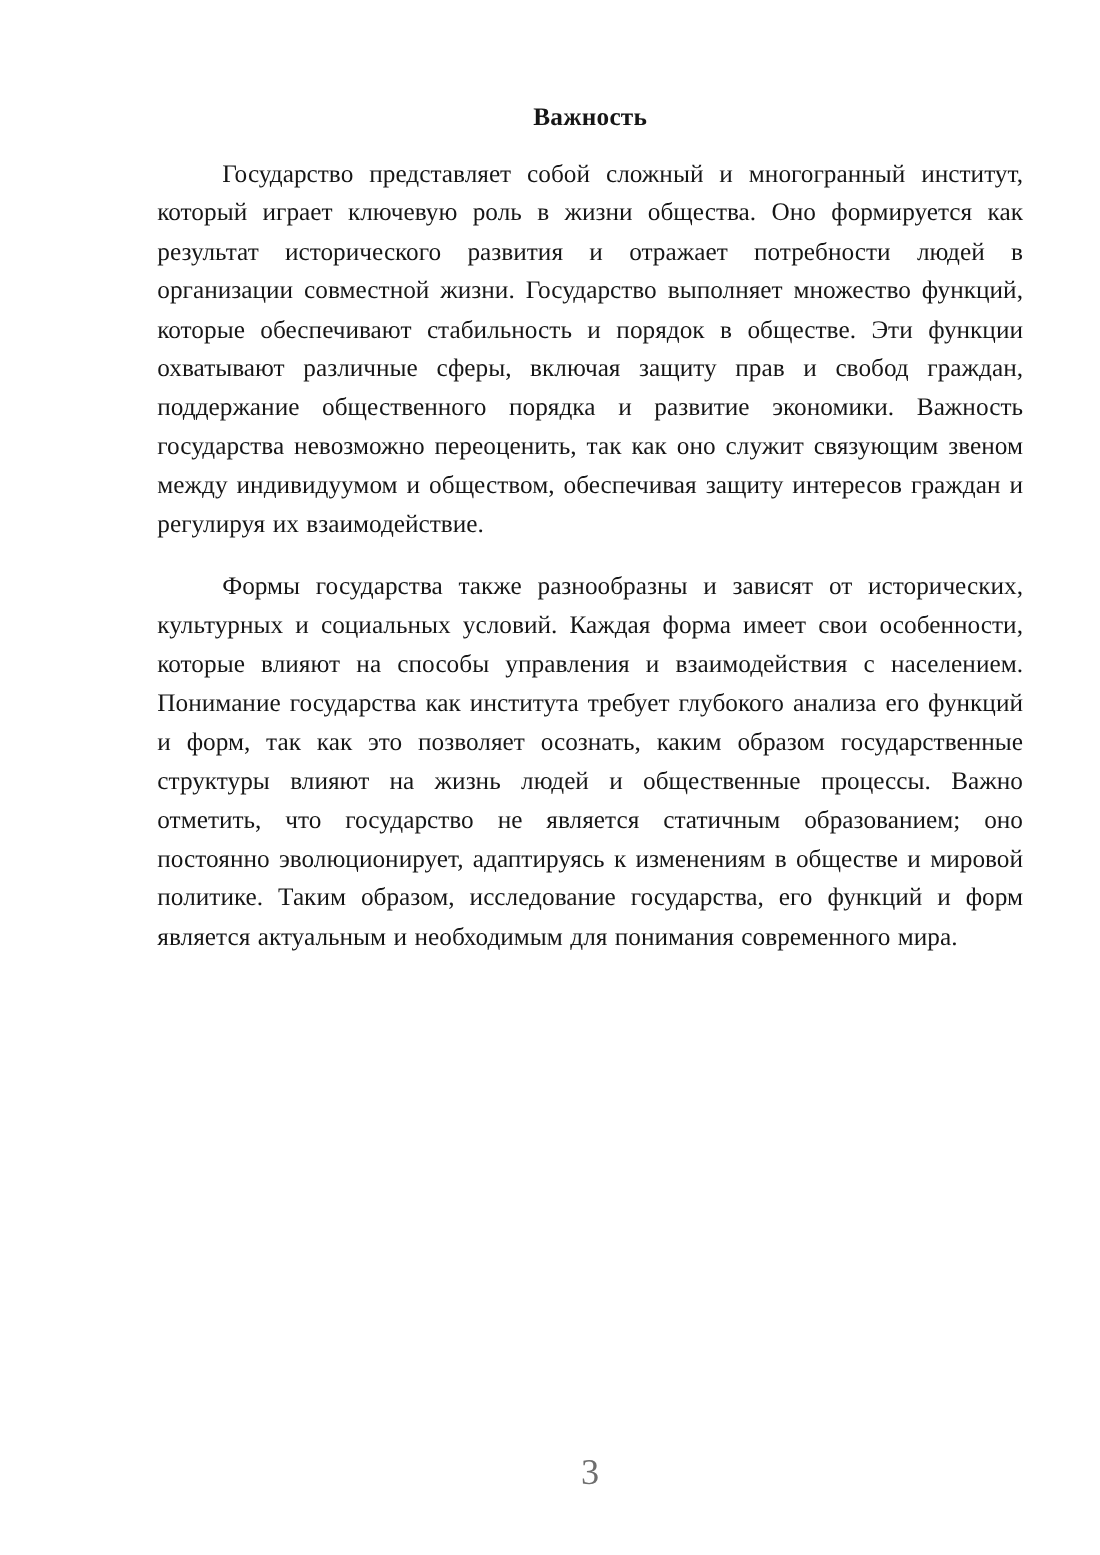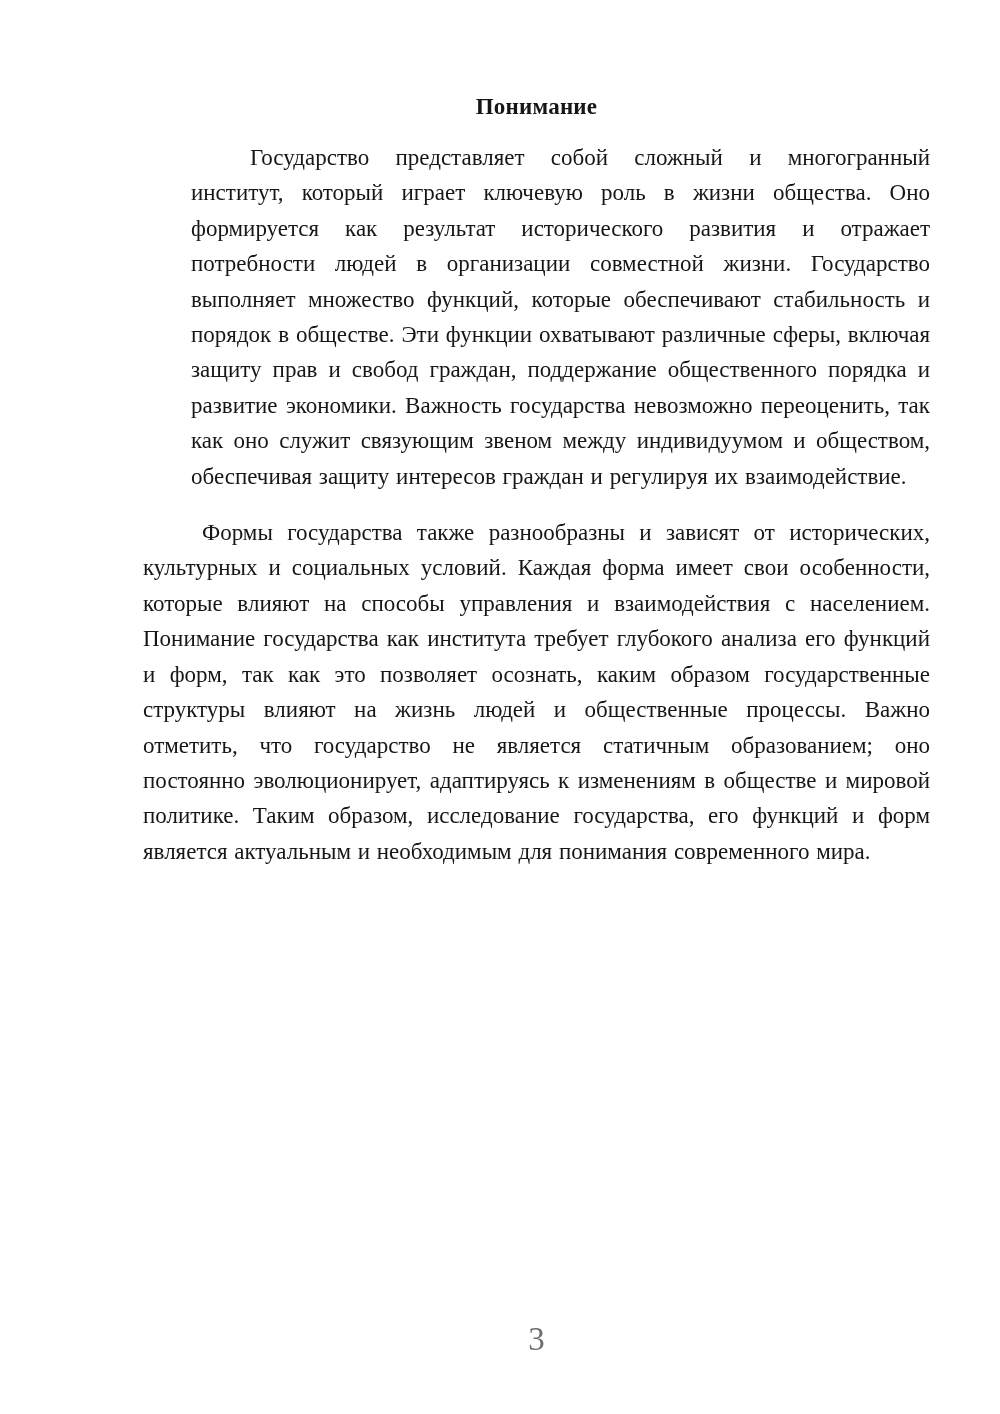--- a/index.html
+++ b/index.html
@@ -35,21 +35,20 @@
     margin: 0;
     padding: 0;
     font-size: 23px;
     line-height: 35.4px;
     text-align: justify;
     text-indent: 59px;
     word-spacing: 1px;
   }
   .para-1 {
     margin-top: 15.6px;
-    margin-left: 48px;
   }
   .para-2 {
     margin-top: 21px;
   }
   .footer {
     position: absolute;
     left: 143px;
     top: 1318px;
     width: 787px;
     text-align: center;
@@ -59,20 +58,20 @@
     line-height: 42px;
     color: #6e6e6e;
     font-family: "Liberation Serif", "DejaVu Serif", serif;
   }
 </style>
 </head>
 <body>
 
 <div class="page">
   <div class="content">
-    <h1 class="doc-title">Понимание</h1>
+    <h1 class="doc-title">Важность</h1>
     <p class="body-para para-1">Государство представляет собой сложный и многогранный институт, который играет ключевую роль в жизни общества. Оно формируется как результат исторического развития и отражает потребности людей в организации совместной жизни. Государство выполняет множество функций, которые обеспечивают стабильность и порядок в обществе. Эти функции охватывают различные сферы, включая защиту прав и свобод граждан, поддержание общественного порядка и развитие экономики. Важность государства невозможно переоценить, так как оно служит связующим звеном между индивидуумом и обществом, обеспечивая защиту интересов граждан и регулируя их взаимодействие.</p>
     <p class="body-para para-2">Формы государства также разнообразны и зависят от исторических, культурных и социальных условий. Каждая форма имеет свои особенности, которые влияют на способы управления и взаимодействия с населением. Понимание государства как института требует глубокого анализа его функций и форм, так как это позволяет осознать, каким образом государственные структуры влияют на жизнь людей и общественные процессы. Важно отметить, что государство не является статичным образованием; оно постоянно эволюционирует, адаптируясь к изменениям в обществе и мировой политике. Таким образом, исследование государства, его функций и форм является актуальным и необходимым для понимания современного мира.</p>
   </div>
   <div class="footer">
     <span class="page-number">3</span>
   </div>
 </div>
 
 </body></html>

